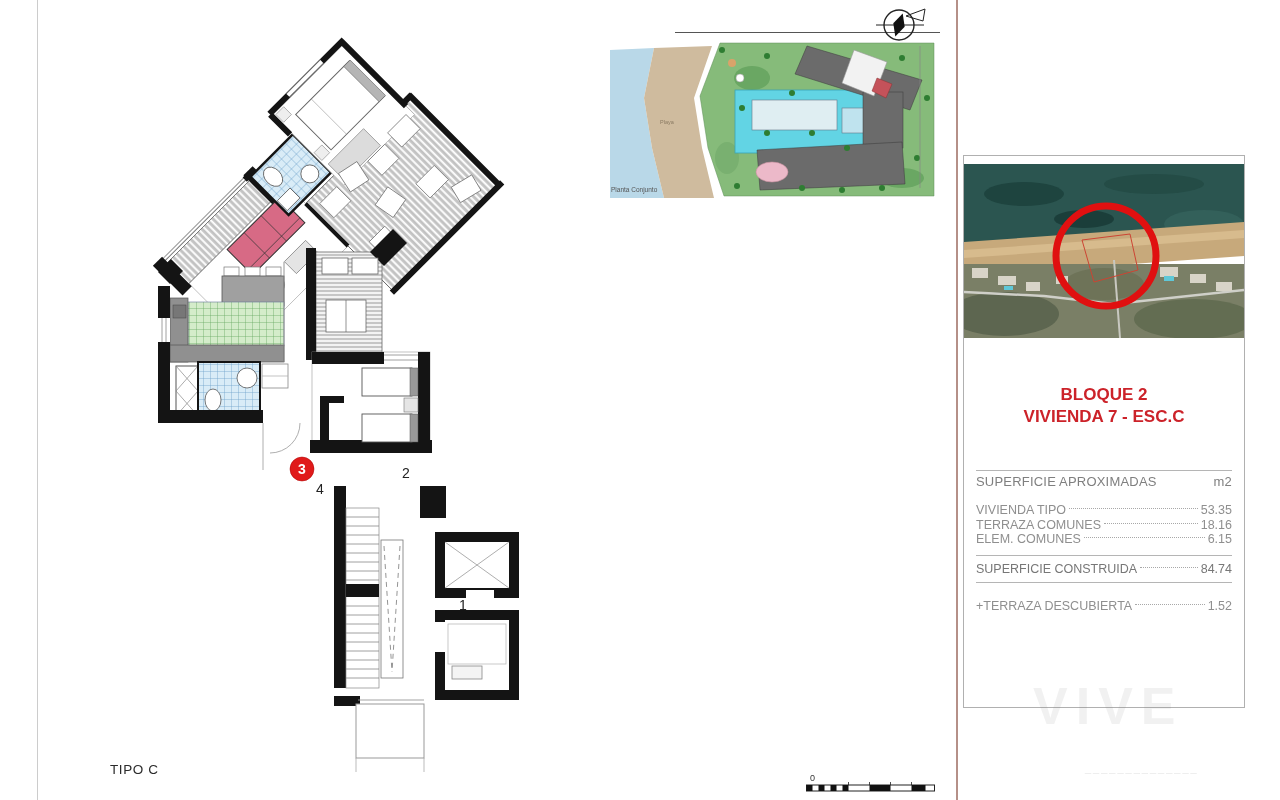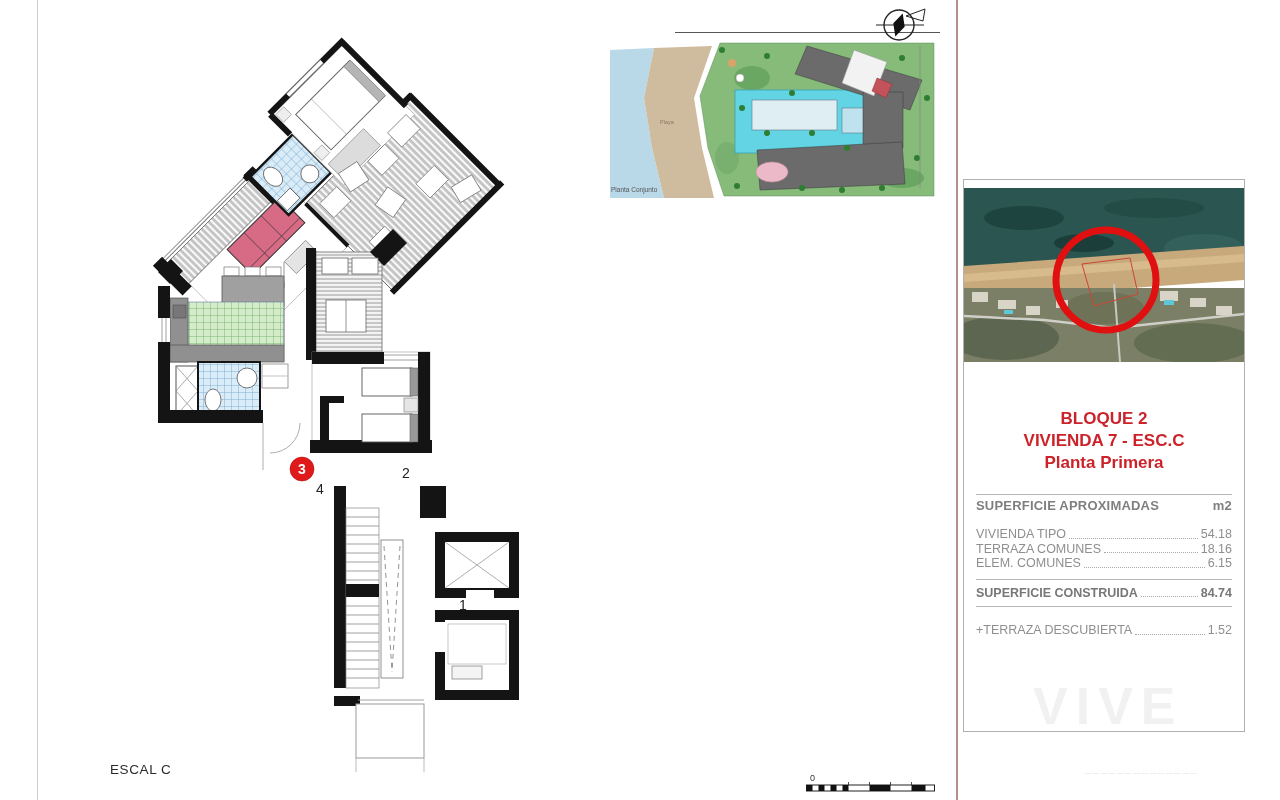--- a/index.html
+++ b/index.html
@@ -4,33 +4,33 @@
 <style>
   html,body{margin:0;padding:0;background:#e9e9e9;}
   .page{position:relative;width:1280px;height:800px;background:#ffffff;overflow:hidden;
         font-family:"Liberation Sans", sans-serif;}
   .abs{position:absolute;}
   
   .vline-left{left:37px;top:0;height:800px;width:0;border-left:1px solid #cccccc;}
   .hline-top{left:675px;top:32px;width:265px;height:0;border-top:1px solid #555555;}
   .sep{left:956px;top:0;height:800px;width:2px;background:#b59088;}
   
-  .panel{left:963px;top:155px;width:282px;height:553px;border:1px solid #b0b0b0;background:#fff;box-sizing:border-box;margin-top:24px;}
+  .panel{left:963px;top:155px;width:282px;height:553px;border:1px solid #b0b0b0;background:#fff;box-sizing:border-box;}
   .panel .photo{position:absolute;left:0px;top:8px;width:280px;height:174px;}
   .titleblock{position:absolute;left:0;top:228px;width:280px;text-align:center;line-height:22px;
               font-weight:bold;font-size:17px;}
   .table{position:absolute;left:12px;top:314px;width:256px;font-size:12.5px;color:#8f8f8f;}
   .tline{border-top:1px solid #b5b5b5;height:0;margin:0;}
-  .thead{display:flex;justify-content:space-between;font-weight:bold;color:#7f7f7f;
+  .thead{display:flex;justify-content:space-between;font-weight:normal;color:#7f7f7f;
          font-size:13px;padding:3px 0 14px 0;letter-spacing:0.2px;}
-  .trow{display:flex;align-items:flex-end;line-height:14.5px;}
+  .trow{display:flex;align-items:center;line-height:14.5px;}
   .trow .lbl{white-space:nowrap;}
   .trow .dots{flex:1;border-bottom:1.6px dotted #a8a8a8;margin:0 3px 3px 3px;}
   .trow .val{white-space:nowrap;}
-  .trow.bold{font-weight:bold;color:#777777;padding:6px 0;}
+  .trow.bold{font-weight:normal;color:#777777;padding:6px 0;}
   .gap8{height:8px;} .gap16{height:16px;}
   .watermark{left:1000px;top:676px;font-size:52px;font-weight:bold;color:rgba(120,120,120,0.10);
              letter-spacing:8px;margin-left:33px;}
   .watermark2{left:1085px;top:762px;font-size:11px;color:rgba(120,120,120,0.18);letter-spacing:2px;}
   .escal{left:110px;top:762px;font-size:13.5px;color:#2b2b2b;letter-spacing:0.6px;}
   .siteplan-caption{left:611px;top:186px;font-size:6.5px;color:#555555;}
 </style>
 </head>
 <body>
 
@@ -327,33 +327,32 @@
       </g>
       <rect x="200" y="112" width="10" height="5" fill="#5fc8d8"></rect>
       <rect x="40" y="122" width="9" height="4" fill="#5fc8d8"></rect>
       <polygon points="118,76 166,70 174,106 130,118" fill="none" stroke="#cc4433" stroke-width="1"></polygon>
       <circle cx="142" cy="92" r="50" fill="none" stroke="#e01010" stroke-width="7"></circle>
     </svg>
 
     <div class="titleblock" style="color:#cc2229">
       <div>BLOQUE 2</div>
       <div>VIVIENDA 7 - ESC.C</div>
-      <div>Planta Primera</div>
     </div>
 
     <div class="table">
       <div class="tline"></div>
       <div class="thead">
         <span>SUPERFICIE APROXIMADAS</span>
         <span>m2</span>
       </div>
       <div class="trow">
         <span class="lbl">VIVIENDA TIPO</span>
         <span class="dots"></span>
-        <span class="val">54.18</span>
+        <span class="val">53.35</span>
       </div>
       <div class="trow">
         <span class="lbl">TERRAZA COMUNES</span>
         <span class="dots"></span>
         <span class="val">18.16</span>
       </div>
       <div class="trow">
         <span class="lbl">ELEM. COMUNES</span>
         <span class="dots"></span>
         <span class="val">6.15</span>
@@ -390,15 +389,15 @@
         <rect x="105.5" y="15" width="14" height="6"></rect>
     </g>
     <g stroke="#222" stroke-width="0.8">
       <line x1="42.5" y1="12" x2="42.5" y2="15"></line>
         <line x1="63.5" y1="12" x2="63.5" y2="15"></line>
       <line x1="84.5" y1="12" x2="84.5" y2="15"></line>
         <line x1="105.5" y1="12" x2="105.5" y2="15"></line>
     </g>
   </svg>
 
-  <div class="abs escal">ESCAL C</div>
+  <div class="abs escal">TIPO C</div>
 
 </div>
 
 </body></html>

